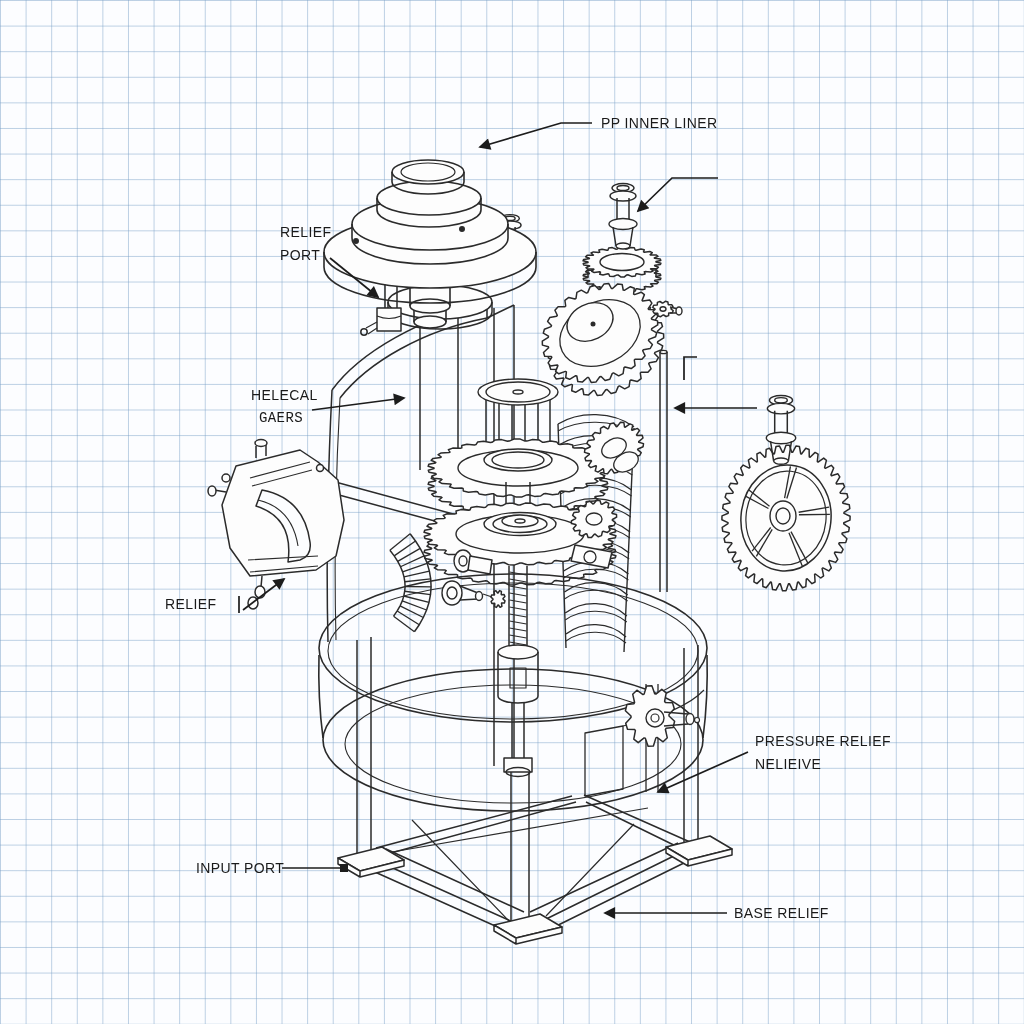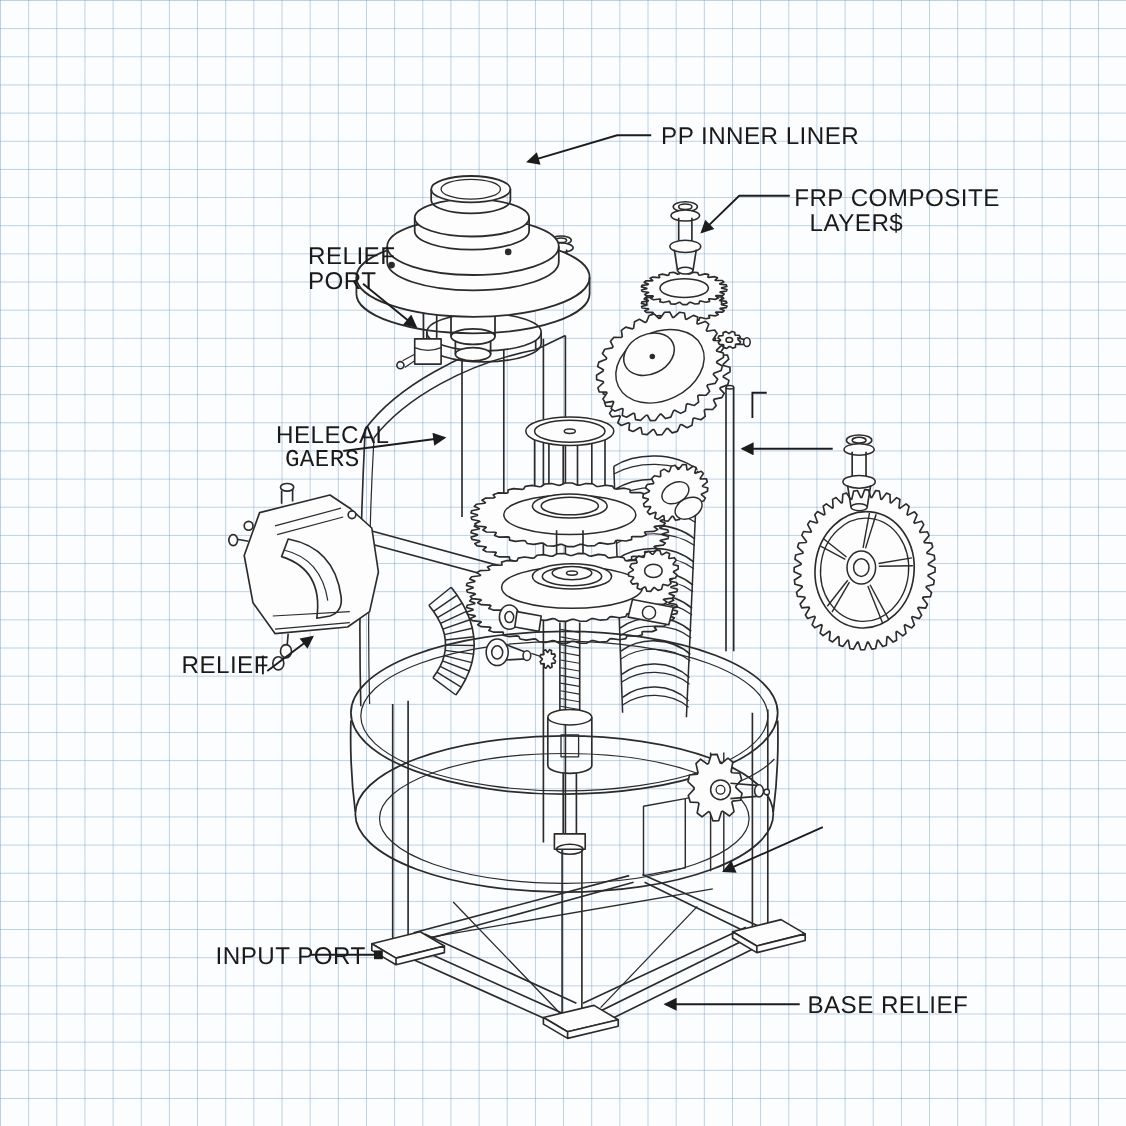--- a/index.html
+++ b/index.html
@@ -7,21 +7,21 @@
     position:relative;width:1024px;height:1024px;overflow:hidden;
     background-color:#fcfdff;
     background-image:
       linear-gradient(to right, rgba(125,163,201,.50) 1px, transparent 1px),
       linear-gradient(to bottom, rgba(125,163,201,.50) 1px, transparent 1px);
     background-size:25.6px 25.6px;
     font-family:"Liberation Sans", sans-serif;
   }
   .stage svg{position:absolute;inset:0;}
   .lbl{
-    position:absolute;color:#1a1a1a;font-size:22px;line-height:23px;
+    position:absolute;color:#1a1a1a;font-size:14px;line-height:23px;
     letter-spacing:.4px;white-space:nowrap;font-weight:400;
   }
   .lbl .l2{display:block;}
   .ind14 .l2{padding-left:14px;}
   .ind8 .l2{padding-left:8px;font-family:Liberation Mono, monospace;}
 </style>
 </head>
 <body>
 
 <div class="stage">
@@ -317,20 +317,20 @@
     <path d="M239,596 L239,613"></path>
     <path d="M243,610 L284,579" marker-end="url(#arrow)"></path>
     <path d="M748,752 L658,792" marker-end="url(#arrow)"></path>
     <path d="M282,868 L340,868"></path>
     <rect x="340" y="864" width="8" height="8" fill="#1c1c1c" stroke="none"></rect>
     <path d="M727,913 L605,913" marker-end="url(#arrow)"></path>
   </g>
 </svg>
 
 <div class="lbl" style="left:601px;top:112px"><span>PP INNER LINER</span></div>
-<div class="lbl ind14" style="left:722px;top:168px"><span>FRP COMPOSITE</span><span class="l2">LAYER$</span></div>
 <div class="lbl" style="left:280px;top:221px"><span>RELIEF</span><span class="l2">PORT</span></div>
 <div class="lbl ind8" style="left:251px;top:384px"><span>HELECAL</span><span class="l2">GAERS</span></div>
 <div class="lbl" style="left:165px;top:593px"><span>RELIEF</span></div>
+<div class="lbl" style="left:755px;top:730px"><span>PRESSURE RELIEF</span><span class="l2">NELIEIVE</span></div>
 <div class="lbl" style="left:196px;top:857px"><span>INPUT PORT</span></div>
 <div class="lbl" style="left:734px;top:902px"><span>BASE RELIEF</span></div>
 
 </div>
 
 </body></html>

